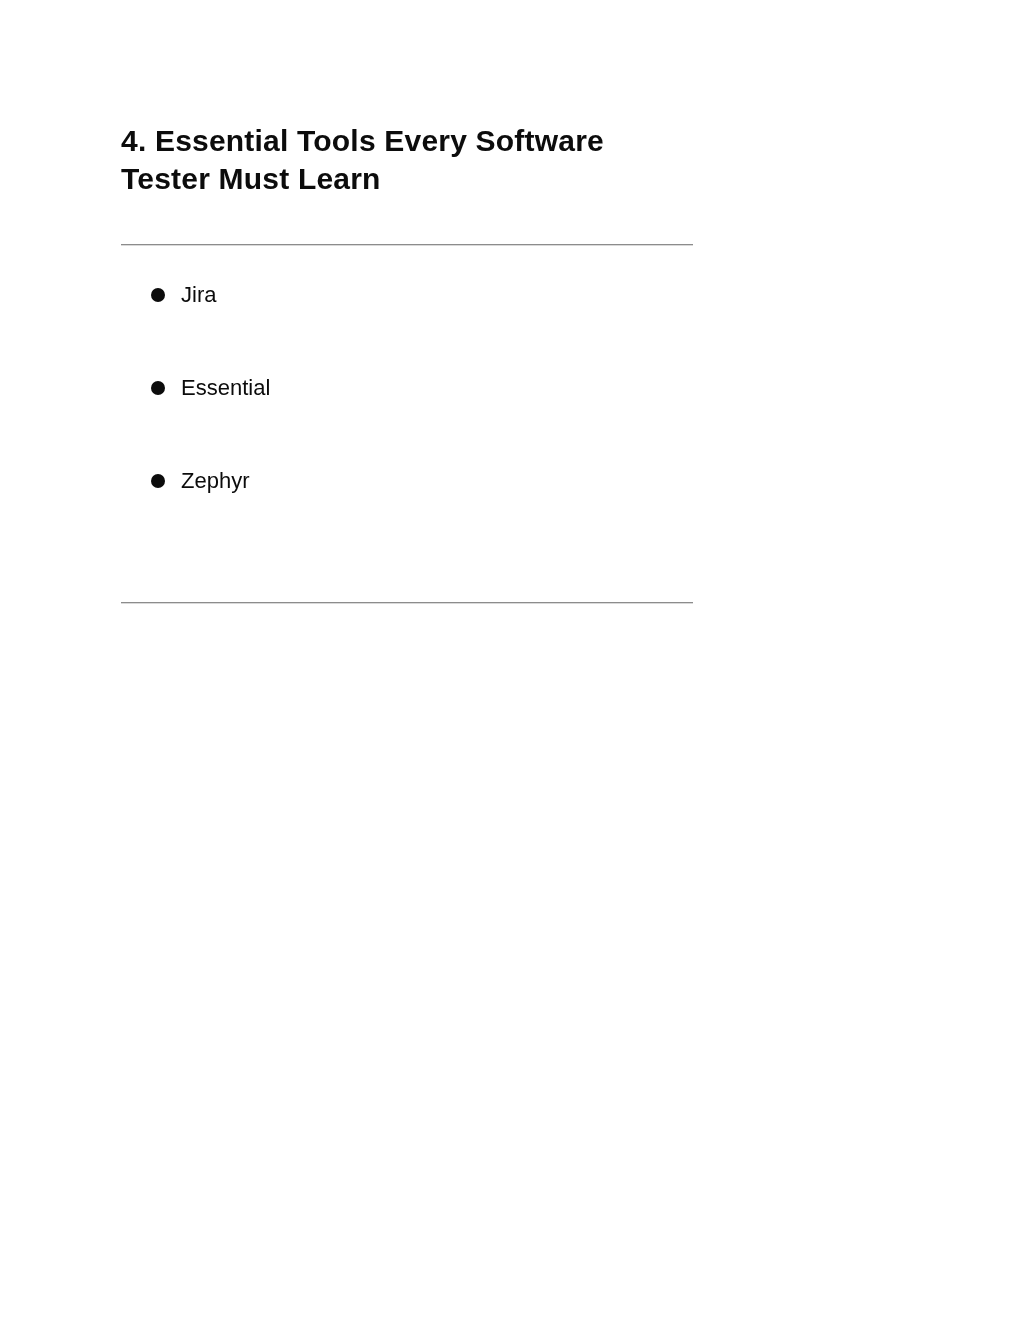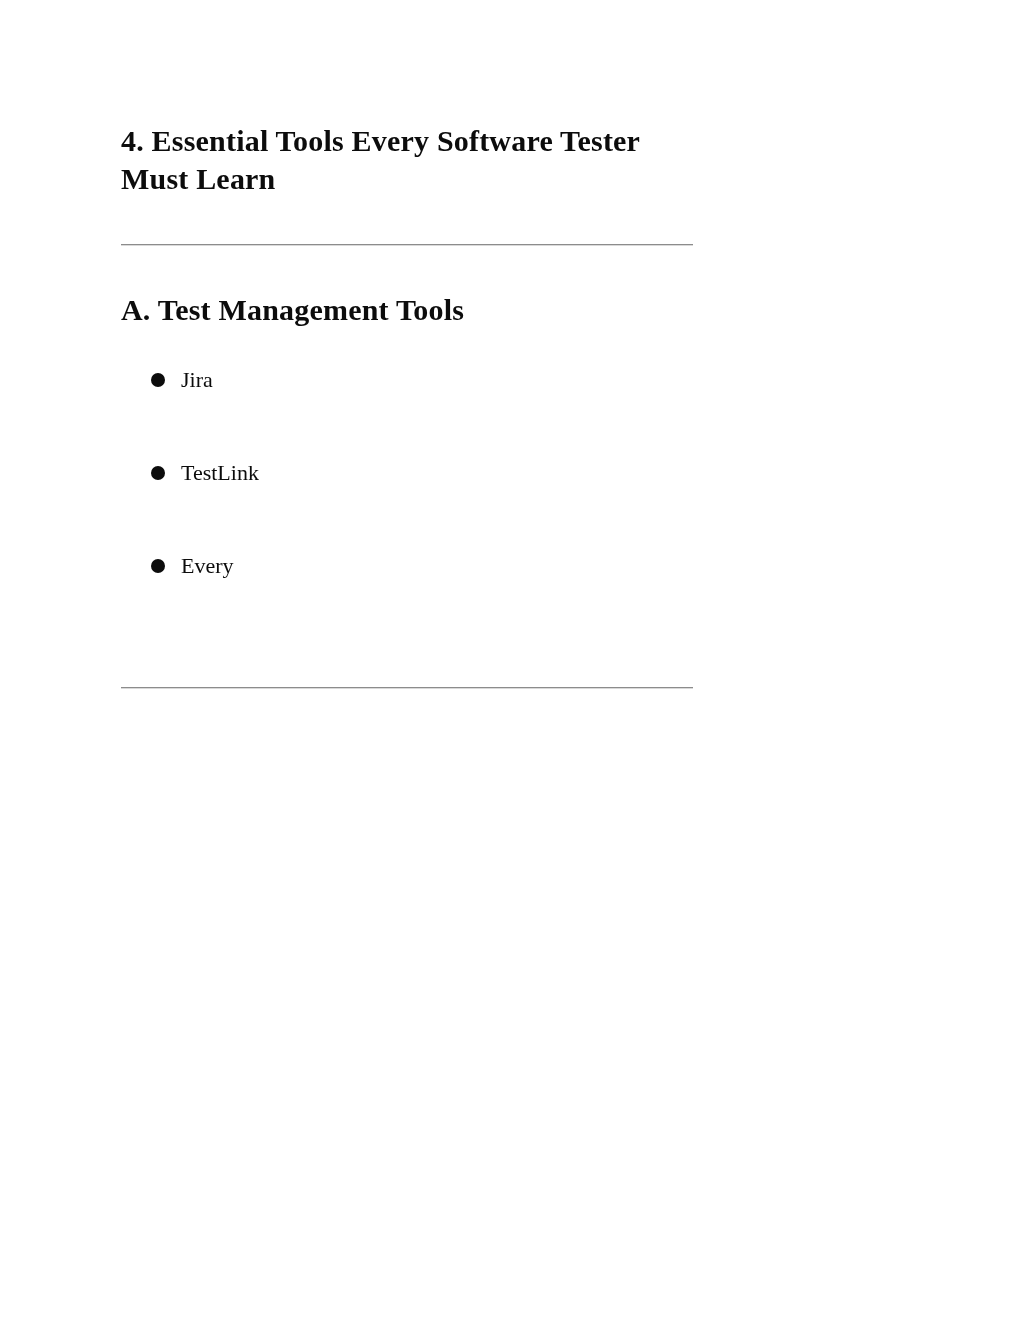--- a/index.html
+++ b/index.html
@@ -7,21 +7,21 @@
     padding: 0;
     background: #ffffff;
   }
   .page {
     position: relative;
     width: 816px;
     height: 1325px;
     background: #ffffff;
     box-sizing: border-box;
     padding: 122px 123px 0 121px;
-    font-family: Liberation Serif, serif;
+    font-family: Liberation Sans, sans-serif;
     color: #0c0c0c;
   }
   .content {
     max-width: 780px;
   }
   h1, h2 {
     font-size: 30px;
     line-height: 38px;
     font-weight: bold;
     margin: 0;
@@ -83,34 +83,33 @@
 <div class="page">
   <div class="content">
 
     <section>
       <h1>4. Essential Tools Every Software Tester Must Learn</h1>
     </section>
 
     <div class="divider divider-1"></div>
 
     <section>
-      <h2>A. Test Management Tools</h2>
 
       <ul class="tool-list">
         <li>
           <span class="dot"></span>
           <span>Jira</span>
         </li>
         <li>
           <span class="dot"></span>
-          <span>TestLink</span>
+          <span>Essential</span>
         </li>
         <li>
           <span class="dot"></span>
-          <span>Every</span>
+          <span>Zephyr</span>
         </li>
       </ul>
     </section>
 
     <div class="divider divider-2"></div>
 
     <section>
     </section>
 
   </div>

